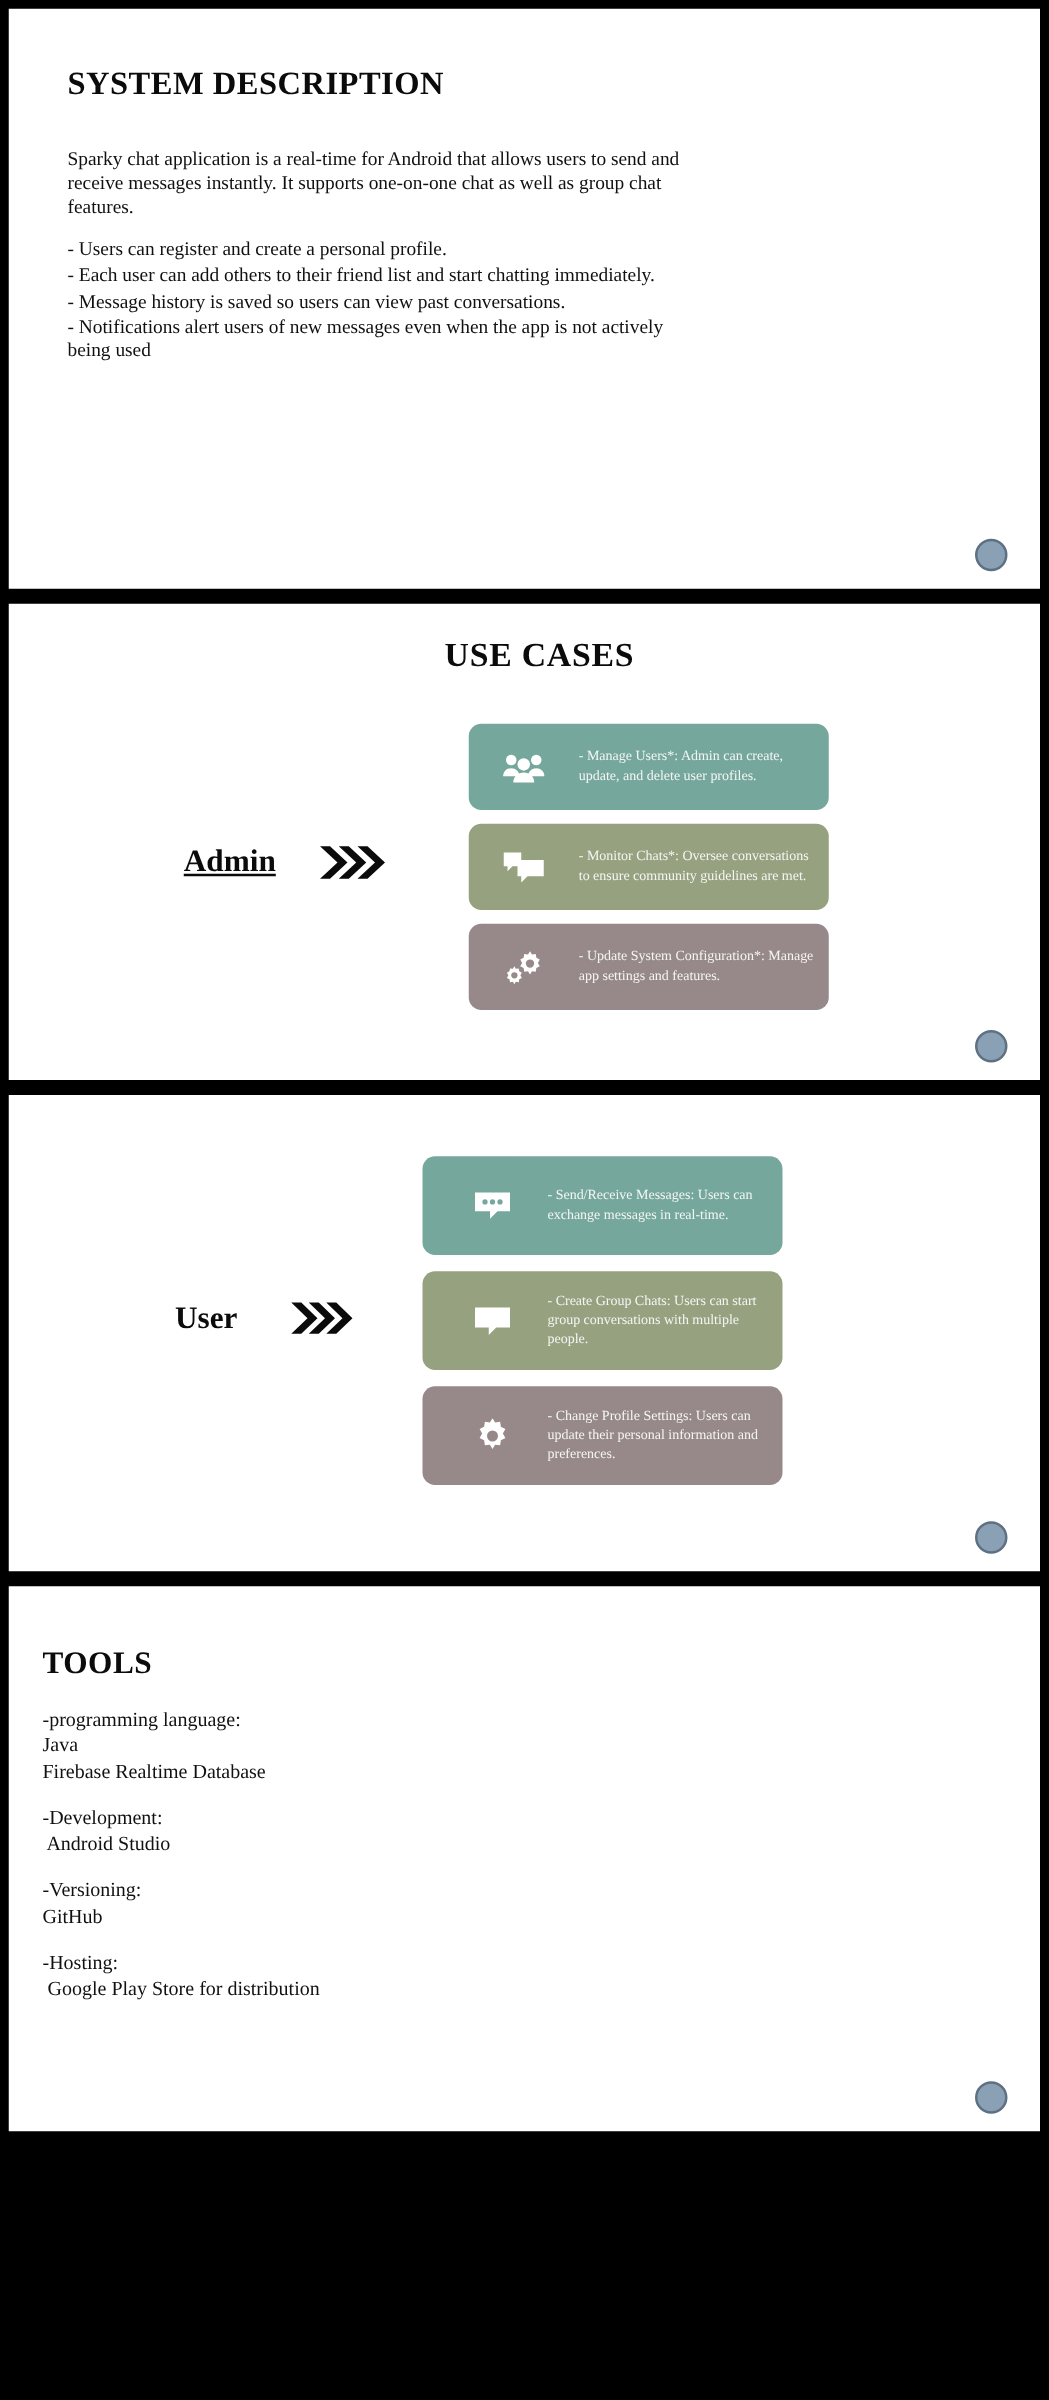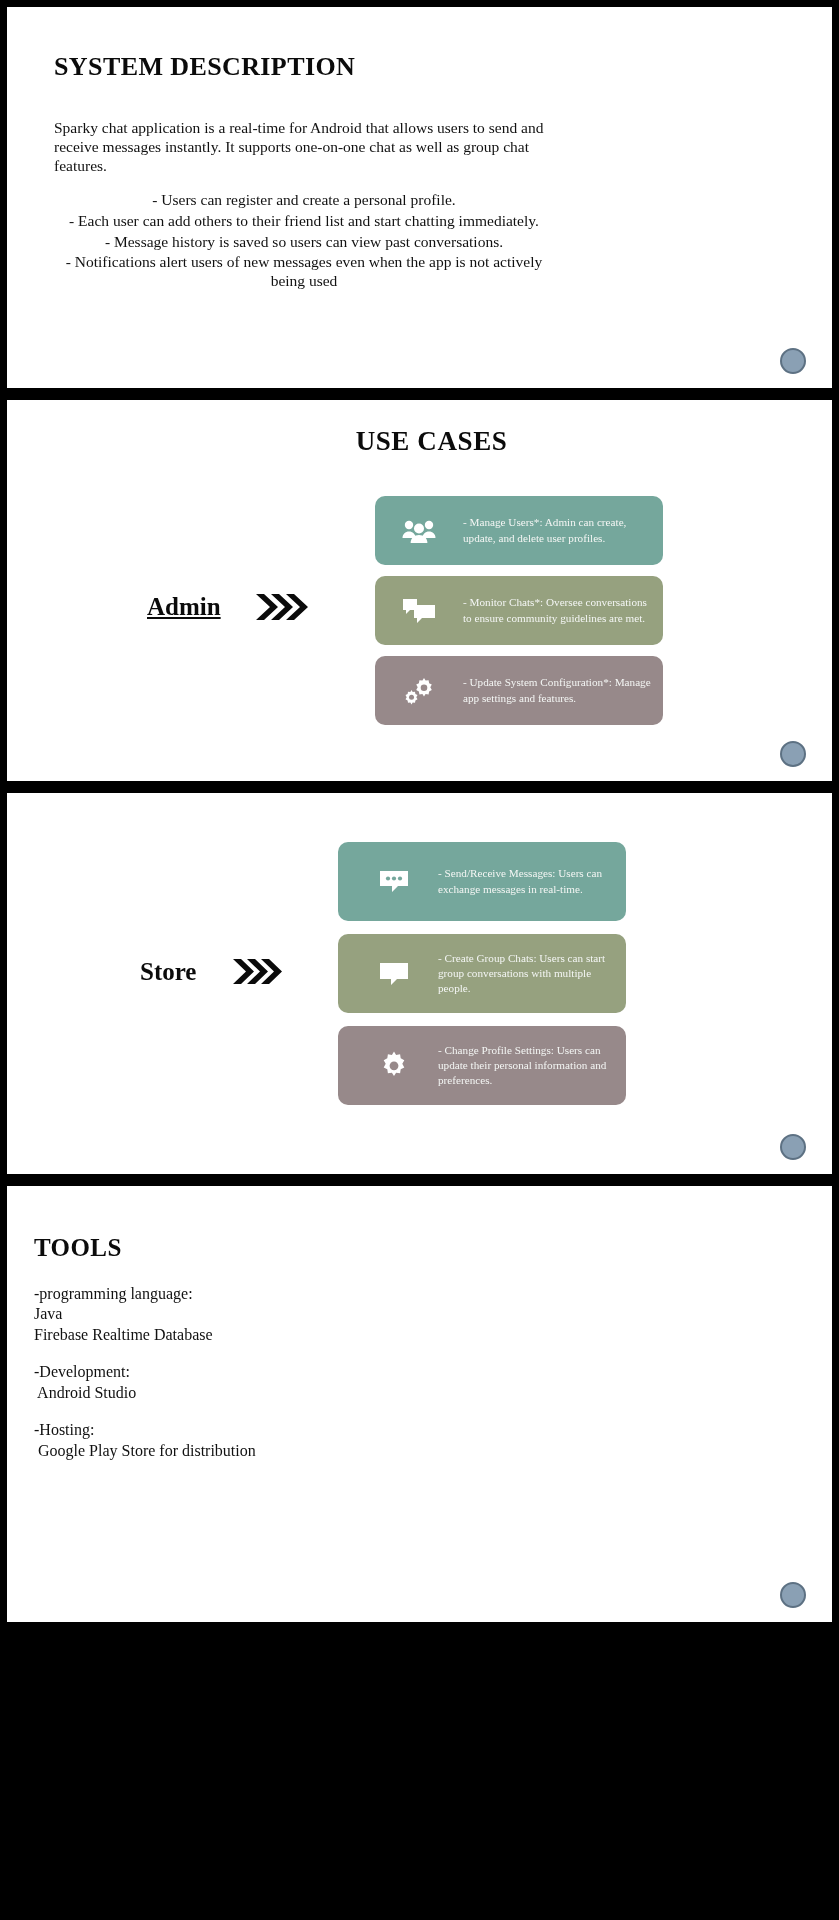--- a/index.html
+++ b/index.html
@@ -28,21 +28,21 @@
     overflow: hidden;
   }
   .gap {
     background: #000000;
     width: 100%;
     flex: none;
   }
 
   
   .slide-1 {
-    height: 381px;
+    height: 464px;
     margin: 7px 7px 0 7px;
     width: 825px;
   }
   .s1-title {
     position: absolute;
     left: 47px;
     top: 45px;
     font-size: 26px;
     font-weight: bold;
     letter-spacing: 0.4px;
@@ -56,21 +56,20 @@
     width: 500px;
     font-size: 15.5px;
     line-height: 1.22;
     color: #111111;
   }
   .s1-body p {
     margin: 0 0 15px 0;
   }
   .s1-body .bullets p {
     margin: 0 0 2px 0;
-    text-align: center;
   }
 
   
   .page-dot {
     position: absolute;
     right: 26px;
     bottom: 14px;
     width: 26px;
     height: 26px;
     border-radius: 50%;
@@ -253,21 +252,21 @@
       </div>
 
     </div>
     <div class="page-dot"></div>
   </div>
 
   <div class="gap" style="height:12px"></div>
 
   <div class="slide slide-3">
 
-    <div class="actor-label" style="left:133px; top:165px;">Store</div>
+    <div class="actor-label" style="left:133px; top:165px;">User</div>
 
     <div class="chev" style="left:224px; top:164px;">
       <svg width="52" height="29" viewBox="0 0 52 29">
         <path d="M2 2 L15 14.5 L2 27 L10 27 L23 14.5 L10 2 Z" fill="#0b0b0b"></path>
         <path d="M16 2 L29 14.5 L16 27 L24 27 L37 14.5 L24 2 Z" fill="#0b0b0b"></path>
         <path d="M30 2 L43 14.5 L30 27 L38 27 L51 14.5 L38 2 Z" fill="#0b0b0b"></path>
       </svg>
     </div>
 
     <div class="cards s3-cards">
@@ -317,20 +316,24 @@
         <div>-programming language:</div>
         <div>Java</div>
         <div>Firebase Realtime Database</div>
       </div>
 
       <div class="s4-group">
         <div>-Development:</div>
         <div> Android Studio</div>
       </div>
 
+      <div class="s4-group">
+        <div>-Versioning:</div>
+        <div>GitHub</div>
+      </div>
 
       <div class="s4-group">
         <div>-Hosting:</div>
         <div> Google Play Store for distribution</div>
       </div>
 
     </div>
     <div class="page-dot"></div>
   </div>
 

